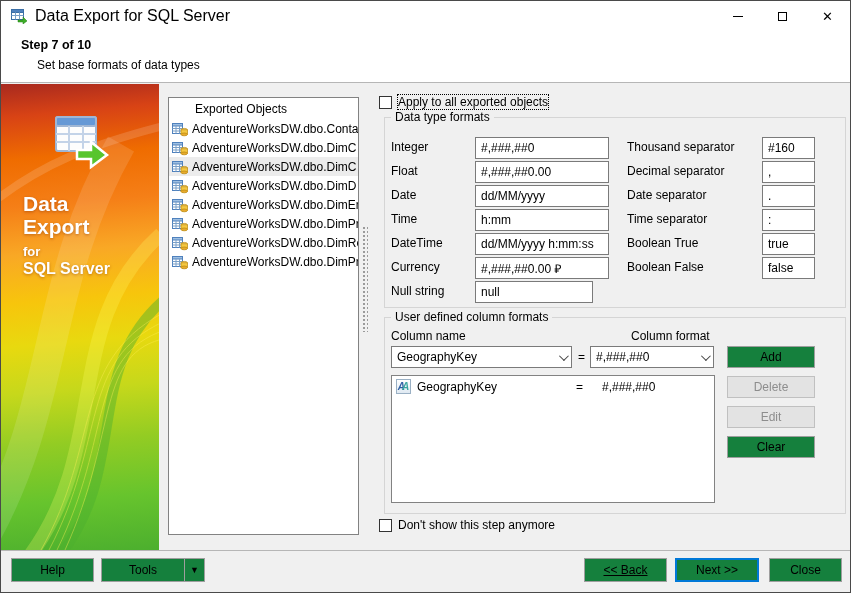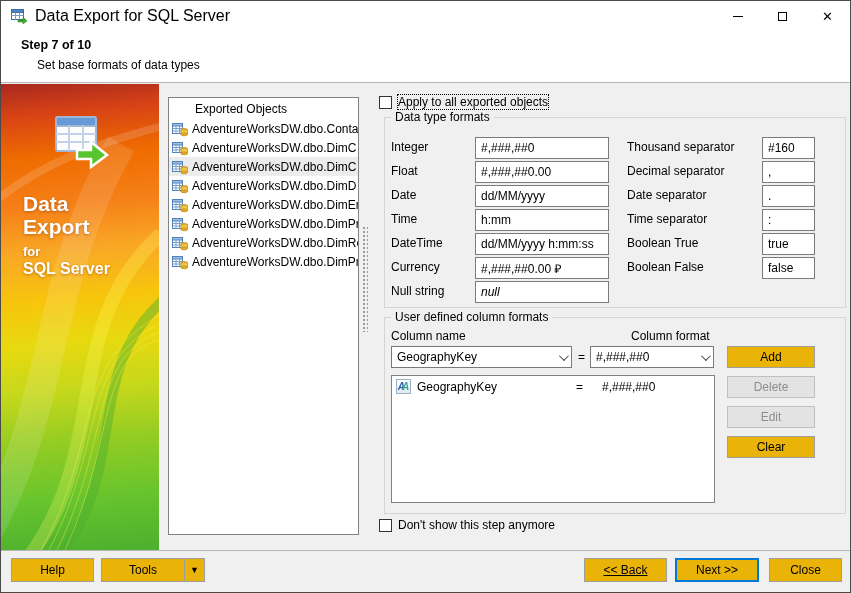--- a/index.html
+++ b/index.html
@@ -53,21 +53,21 @@
   .gb-formats { left:383px; top:33px; width:462px; height:191px; }
   .gb-userdef { left:383px; top:233px; width:462px; height:197px; }
   .frow-label { position:absolute; white-space:nowrap; }
   .txt { position:absolute; height:22px; border:1px solid #7a7a7a; background:#fff; font-family:"Liberation Sans", sans-serif; font-size:12px; padding:0 5px; color:#000; }
   
   .combo { position:absolute; height:22px; border:1px solid #7a7a7a; background:#fff; display:flex; align-items:center; padding-left:5px; cursor:default; }
   .combo .chev { margin-left:auto; width:18px; height:100%; display:flex; align-items:center; justify-content:center; }
   .chevron { width:7px; height:7px; border-right:1px solid #444; border-bottom:1px solid #444; transform:rotate(45deg) translateY(-2px); }
   .eq-sign { position:absolute; font-size:12px; }
   
-  .btn { display:flex; align-items:center; justify-content:center; background:#eab308; border:1px solid #9e9e9e; font-size:12px; cursor:default; }
+  .btn { display:flex; align-items:center; justify-content:center; background:#15803d; border:1px solid #9e9e9e; font-size:12px; cursor:default; }
   .btn.disabled { background:#e3e3e3; border-color:#c0c0c0; color:#8d8d8d; }
   .side-btn { position:absolute; left:342px; width:88px; height:22px; }
   
   .udf-list { position:absolute; left:6px; top:57px; width:324px; height:128px; background:#fff; border:1px solid #828282; }
   .udf-row { display:flex; align-items:center; height:21px; padding:0 4px; }
   .aa-icon { width:15px; height:15px; border:1px solid #9ab0c4; background:linear-gradient(#fff,#dfe9f2); display:flex; align-items:center; justify-content:center; font-style:italic; font-weight:bold; font-size:10px; margin-right:6px; flex:0 0 15px; }
   .aa-icon .a1 { color:#2e5fa3; }
   .aa-icon .a2 { color:#3aa6a0; margin-left:-3px; }
   .udf-name { width:140px; }
   .udf-eq { width:45px; text-align:center; }
@@ -279,21 +279,21 @@
       <input class="txt" style="left: 90px; top: 43px; width: 134px;" value="#,###,##0.00">
       <span class="frow-label" style="left:6px;top:70px;">Date</span>
       <input class="txt" style="left: 90px; top: 67px; width: 134px;" value="dd/MM/yyyy">
       <span class="frow-label" style="left:6px;top:94px;">Time</span>
       <input class="txt" style="left: 90px; top: 91px; width: 134px;" value="h:mm">
       <span class="frow-label" style="left:6px;top:118px;">DateTime</span>
       <input class="txt" style="left: 90px; top: 115px; width: 134px;" value="dd/MM/yyyy h:mm:ss">
       <span class="frow-label" style="left:6px;top:142px;">Currency</span>
       <input class="txt" style="left: 90px; top: 139px; width: 134px;" value="#,###,##0.00 ₽">
       <span class="frow-label" style="left:6px;top:166px;">Null string</span>
-      <input class="txt" style="left: 90px; top: 163px; width: 134px; font-style: italic;" value="null">
+      <input class="txt" style="left: 90px; top: 163px; width: 118px;" value="null">
 
       <span class="frow-label" style="left:242px;top:22px;">Thousand separator</span>
       <input class="txt" style="left: 377px; top: 19px; width: 53px;" value="#160">
       <span class="frow-label" style="left:242px;top:46px;">Decimal separator</span>
       <input class="txt" style="left: 377px; top: 43px; width: 53px;" value=",">
       <span class="frow-label" style="left:242px;top:70px;">Date separator</span>
       <input class="txt" style="left: 377px; top: 67px; width: 53px;" value=".">
       <span class="frow-label" style="left:242px;top:94px;">Time separator</span>
       <input class="txt" style="left: 377px; top: 91px; width: 53px;" value=":">
       <span class="frow-label" style="left:242px;top:118px;">Boolean True</span>

